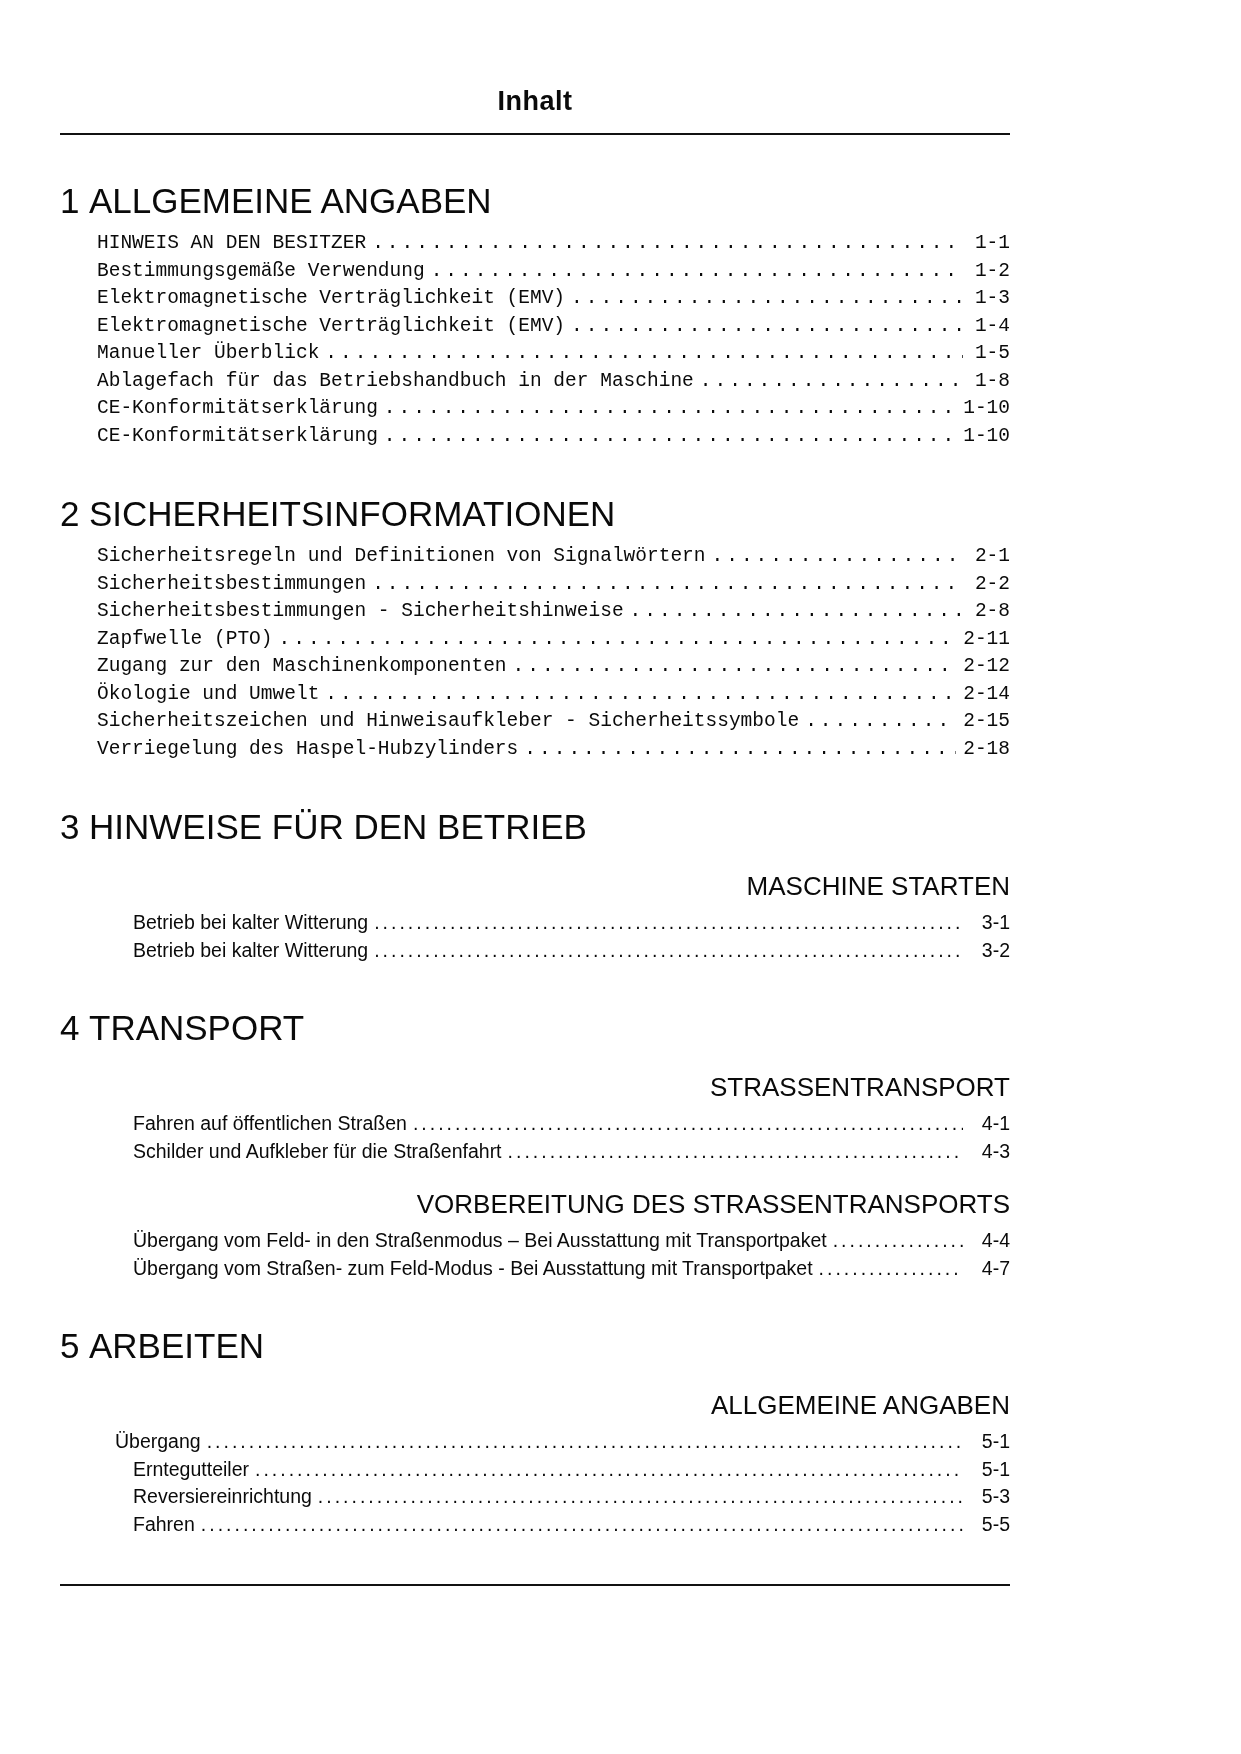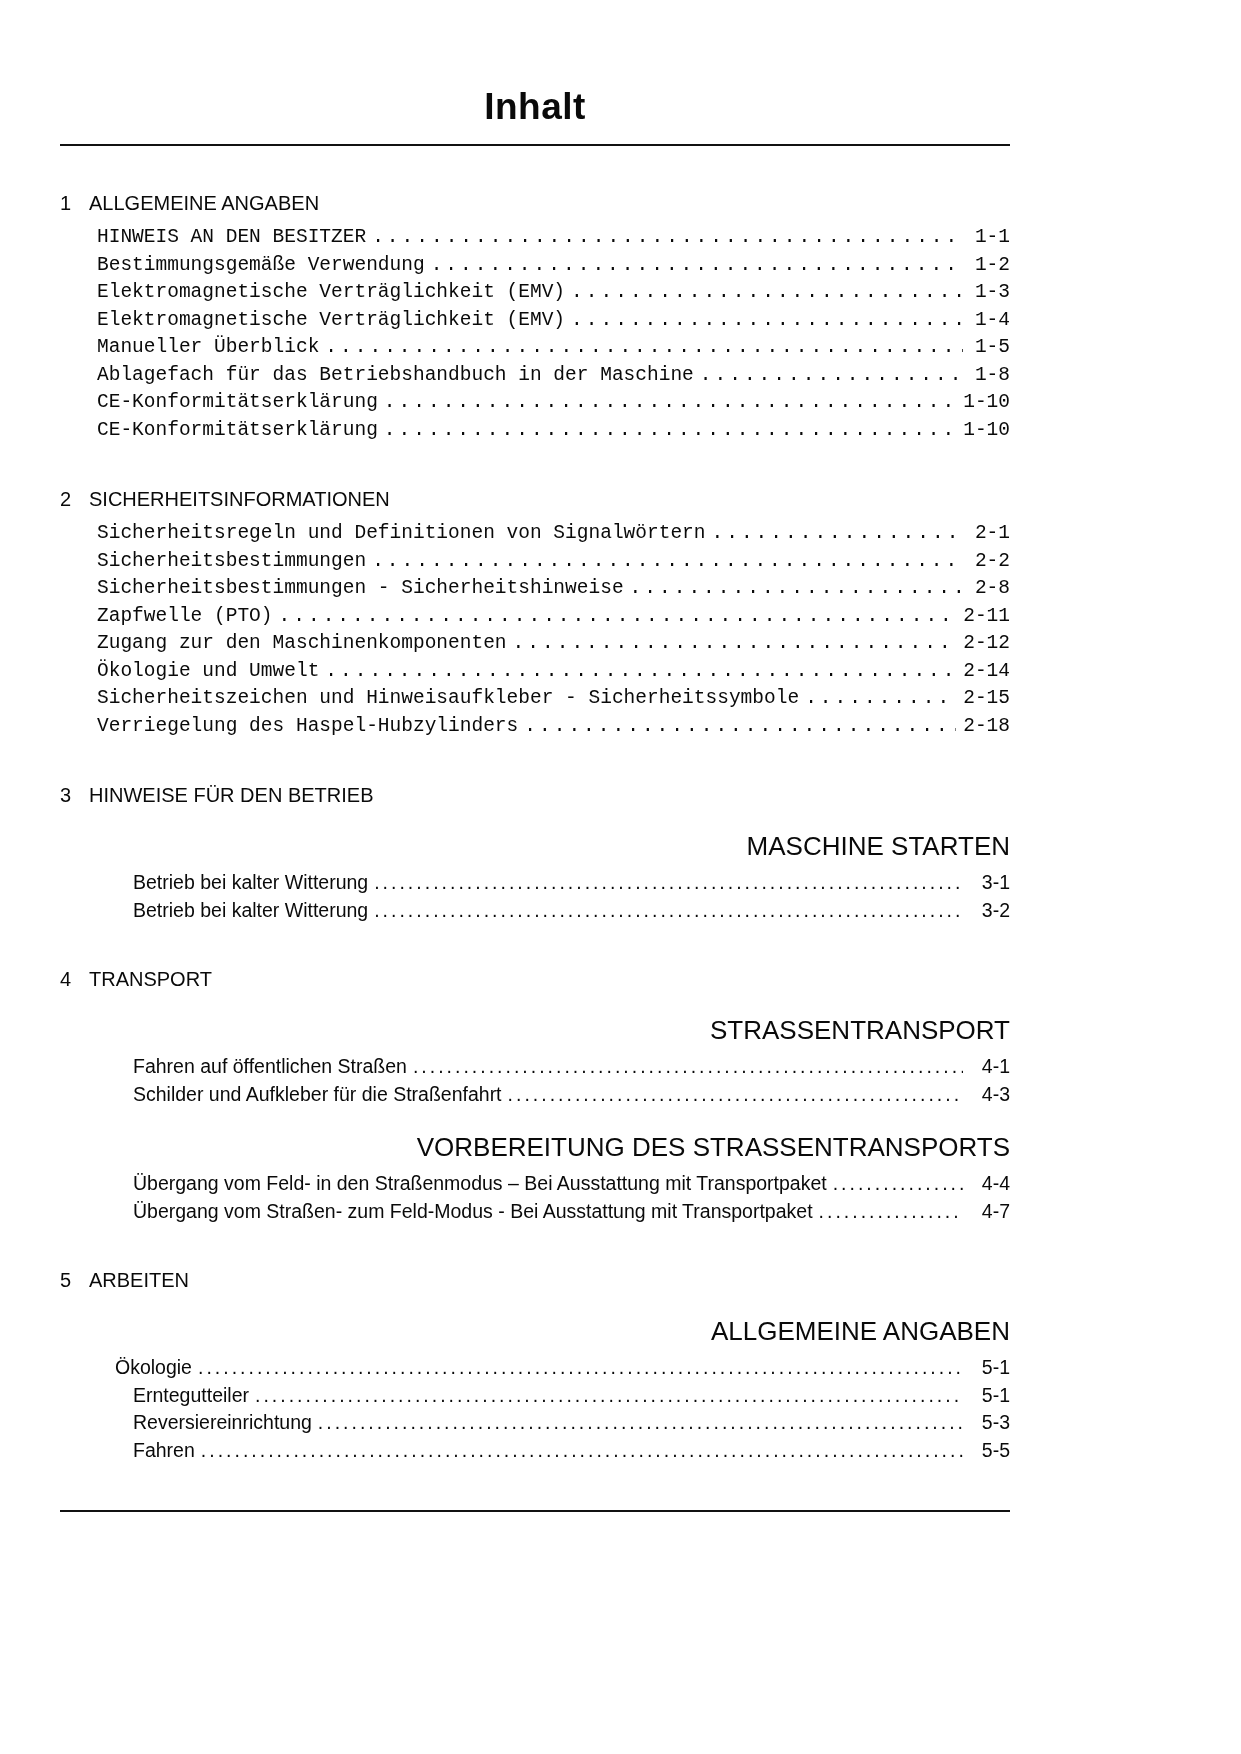--- a/index.html
+++ b/index.html
@@ -11,38 +11,38 @@
   body {
     width: 1241px;
     height: 1754px;
     overflow: hidden;
   }
   .page {
     padding: 86px 231px 0 60px; 
   }
   .doc-title {
     text-align: center;
-    font-size: 37px;
+    font-size: 27px;
     font-weight: bold;
     letter-spacing: 0.5px;
     margin-bottom: 16px;
   }
   .rule {
     height: 2px;
     background: #111;
     width: 100%;
   }
   .title-rule { margin-bottom: 20px; }
   .footer-rule { margin-top: 46px; }
 
   .toc-section { margin-top: 44px; }
   .toc-section:first-child { margin-top: 46px; }
 
   .section-heading {
-    font-size: 20px;
+    font-size: 35px;
     font-weight: 400;
     margin-bottom: 9px;
     white-space: nowrap;
   }
   .section-number {
     display: inline-block;
     min-width: 29px;
   }
 
   .subheading {
@@ -213,21 +213,21 @@
         <div class="entry indent-3">
           <span class="entry-label">Übergang vom Straßen- zum Feld-Modus - Bei Ausstattung mit Transportpaket </span>
           <span class="entry-dots"></span>
           <span class="entry-page">4-7</span>
         </div>
       </section>
       <section class="toc-section">
         <div class="section-heading"><span class="section-number">5</span><span class="section-title">ARBEITEN</span></div>
         <div class="subheading">ALLGEMEINE ANGABEN</div>
         <div class="entry indent-2">
-          <span class="entry-label">Ökologie </span>
+          <span class="entry-label">Übergang </span>
           <span class="entry-dots"></span>
           <span class="entry-page">5-1</span>
         </div>
         <div class="entry indent-3">
           <span class="entry-label">Erntegutteiler </span>
           <span class="entry-dots"></span>
           <span class="entry-page">5-1</span>
         </div>
         <div class="entry indent-3">
           <span class="entry-label">Reversiereinrichtung </span>

